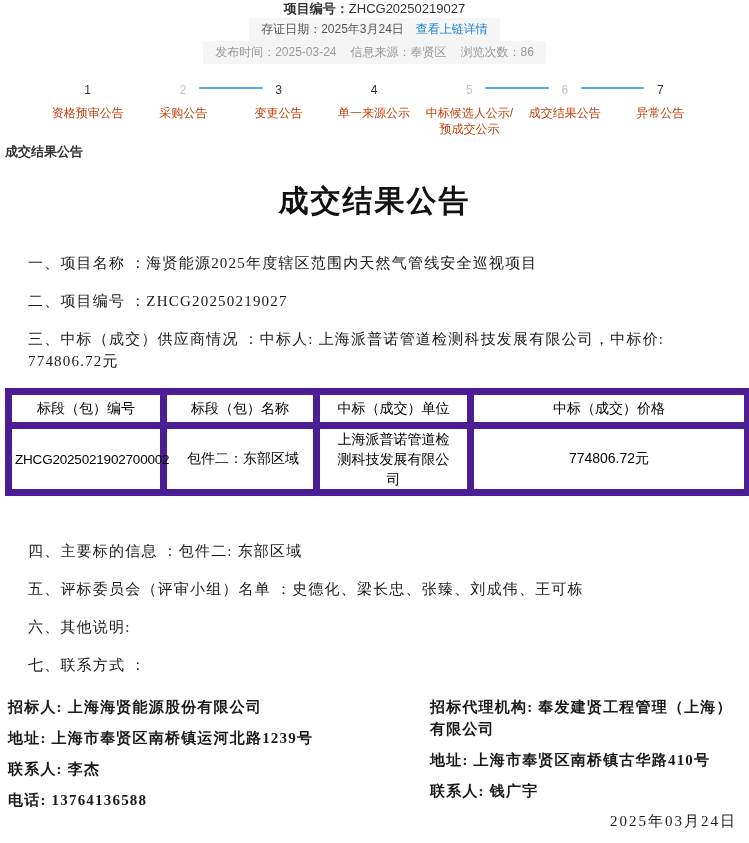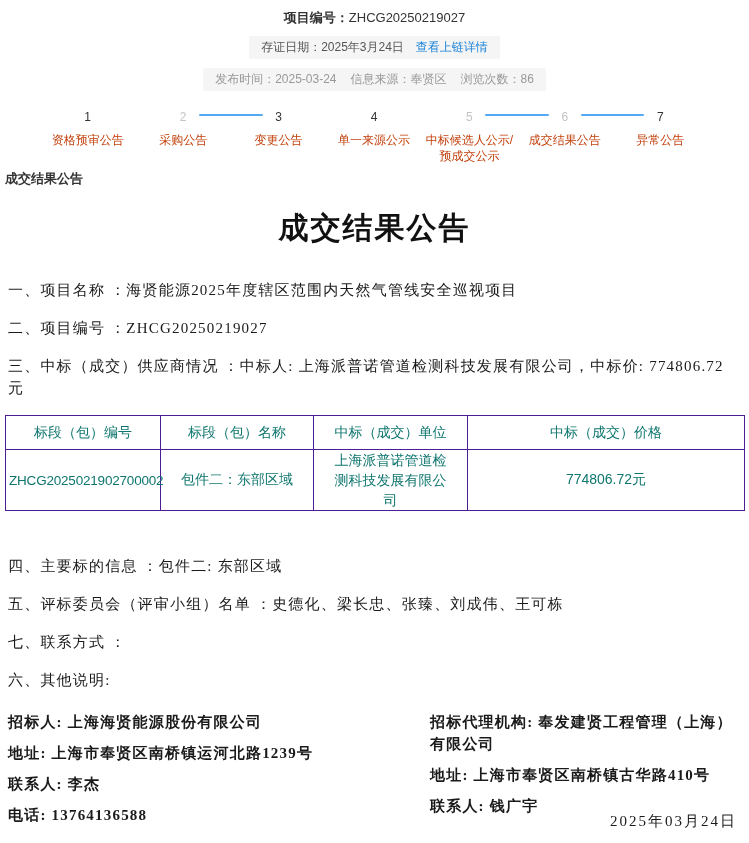--- a/index.html
+++ b/index.html
@@ -2,21 +2,21 @@
 <html><head>
 <meta charset="utf-8">
 <style>
   * { margin:0; padding:0; box-sizing:border-box; }
   html,body { width:749px; background:#fff; }
   body { height:843px; overflow:hidden; font-family:"Liberation Sans","DejaVu Sans",sans-serif; color:#333; position:relative; }
 
   
   .hdr { text-align:center; }
   .page-title { padding-top:8px; font-size:15px; font-weight:bold; color:#333; letter-spacing:.5px; }
-  .meta-line { margin-top:9px; font-size:13px; color:#333; }
+  .meta-line { font-size:13px; color:#333; }
   .meta-line .lab { font-weight:bold; }
   .pill { display:inline-block; background:#f5f5f5; border-radius:2px; padding:3px 12px; font-size:12px; color:#555; }
   .pill.gray, .pill.gray span { color:#999; }
   .link { color:#1b82d9; text-decoration:none; margin-left:12px; cursor:pointer; }
   .gap { display:inline-block; width:14px; }
 
   
   .steps { display:flex; width:668px; margin:16px 0 0 40px; }
   .step { width:95.5px; position:relative; text-align:center; }
   .num-row { position:relative; height:16px; }
@@ -26,27 +26,27 @@
   .step.line-after .conn { display:block; position:absolute; z-index:1; top:7px; left:calc(50% + 16px); width:calc(100% - 32px); height:2px; background:#55a8f2; border-radius:1px; }
   .step-lbl { margin-top:9px; font-size:12px; line-height:16px; color:#c2410c; padding:0 2px; }
 
   
   .section-heading { margin:6px 0 0 5px; font-size:13px; font-weight:bold; color:#333; }
   .main-title { margin-top:20px; text-align:center; font-size:30px; font-weight:bold; color:#111; letter-spacing:2px; }
 
   
   .doc { font-family:"Liberation Serif","DejaVu Serif",serif; color:#1a1a1a; }
   .para { margin:0 10px 16px 8px; font-size:15px; line-height:22px; letter-spacing:1.2px; }
-  .para-block { margin-top:30px; }
+  .para-block { margin-top:30px;padding-left:20px; }
   .after-table { margin-top:44px; }
 
   
   table { border-collapse:collapse; width:739px; margin:2px 5px 0 5px; table-layout:fixed;
           font-family:"Liberation Sans","DejaVu Sans",sans-serif; }
-  th, td { border:1px solid #4c1d95; font-weight:normal; font-size:14px; color:#0f766e; }
+  th, td { border:7px solid #4c1d95; font-weight:normal; font-size:14px; color:#000000; }
   th { height:34px; text-align:center; }
   td { height:58px; }
   .c1 { width:155px; } .c2 { width:153px; } .c3 { width:154px; } .c4 { width:277px; }
   td.c1 { text-align:right; padding-left:3px; font-size:13.5px; letter-spacing:-.2px; }
   td.c2 { text-align:left; padding-left:20px; }
   td.c3 { text-align:center; padding:0 14px; line-height:20px; }
   td.c4 { text-align:center; }
 
   
   .contacts { display:flex; margin:20px 10px 0 8px; }
@@ -138,22 +138,22 @@
         <td class="c2">包件二：东部区域</td>
         <td class="c3">上海派普诺管道检测科技发展有限公司</td>
         <td class="c4">774806.72元</td>
       </tr>
     </tbody>
   </table>
 
   <div class="para-block after-table">
     <p class="para">四、主要标的信息 ：包件二: 东部区域</p>
     <p class="para">五、评标委员会（评审小组）名单 ：史德化、梁长忠、张臻、刘成伟、王可栋</p>
+    <p class="para">六、其他说明:</p>
     <p class="para">七、联系方式 ：</p>
-    <p class="para">六、其他说明:</p>
   </div>
 
   <div class="contacts">
     <div class="contact-col contact-left">
       <p>招标人: 上海海贤能源股份有限公司</p>
       <p>地址: 上海市奉贤区南桥镇运河北路1239号</p>
       <p>联系人: 李杰</p>
       <p>电话: 13764136588</p>
     </div>
     <div class="contact-col contact-right">

